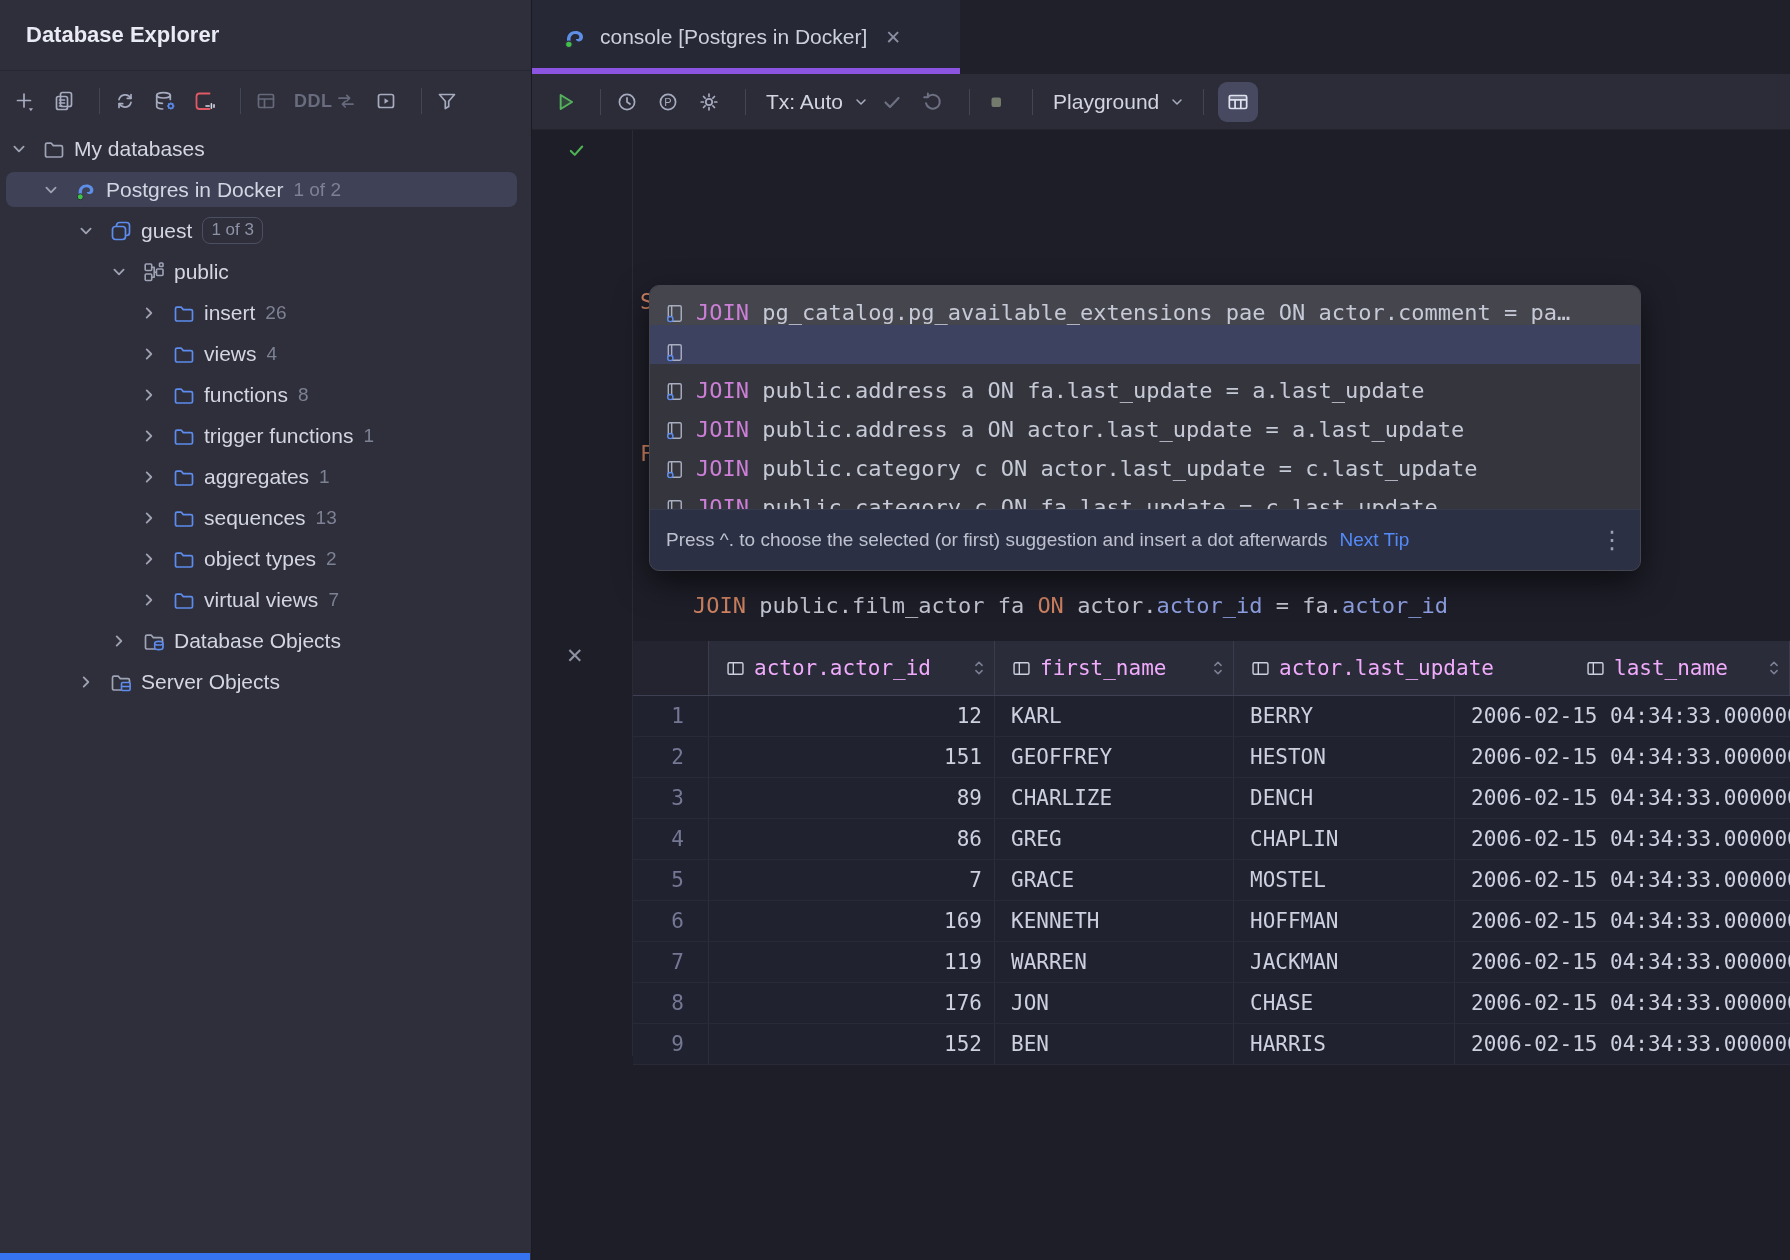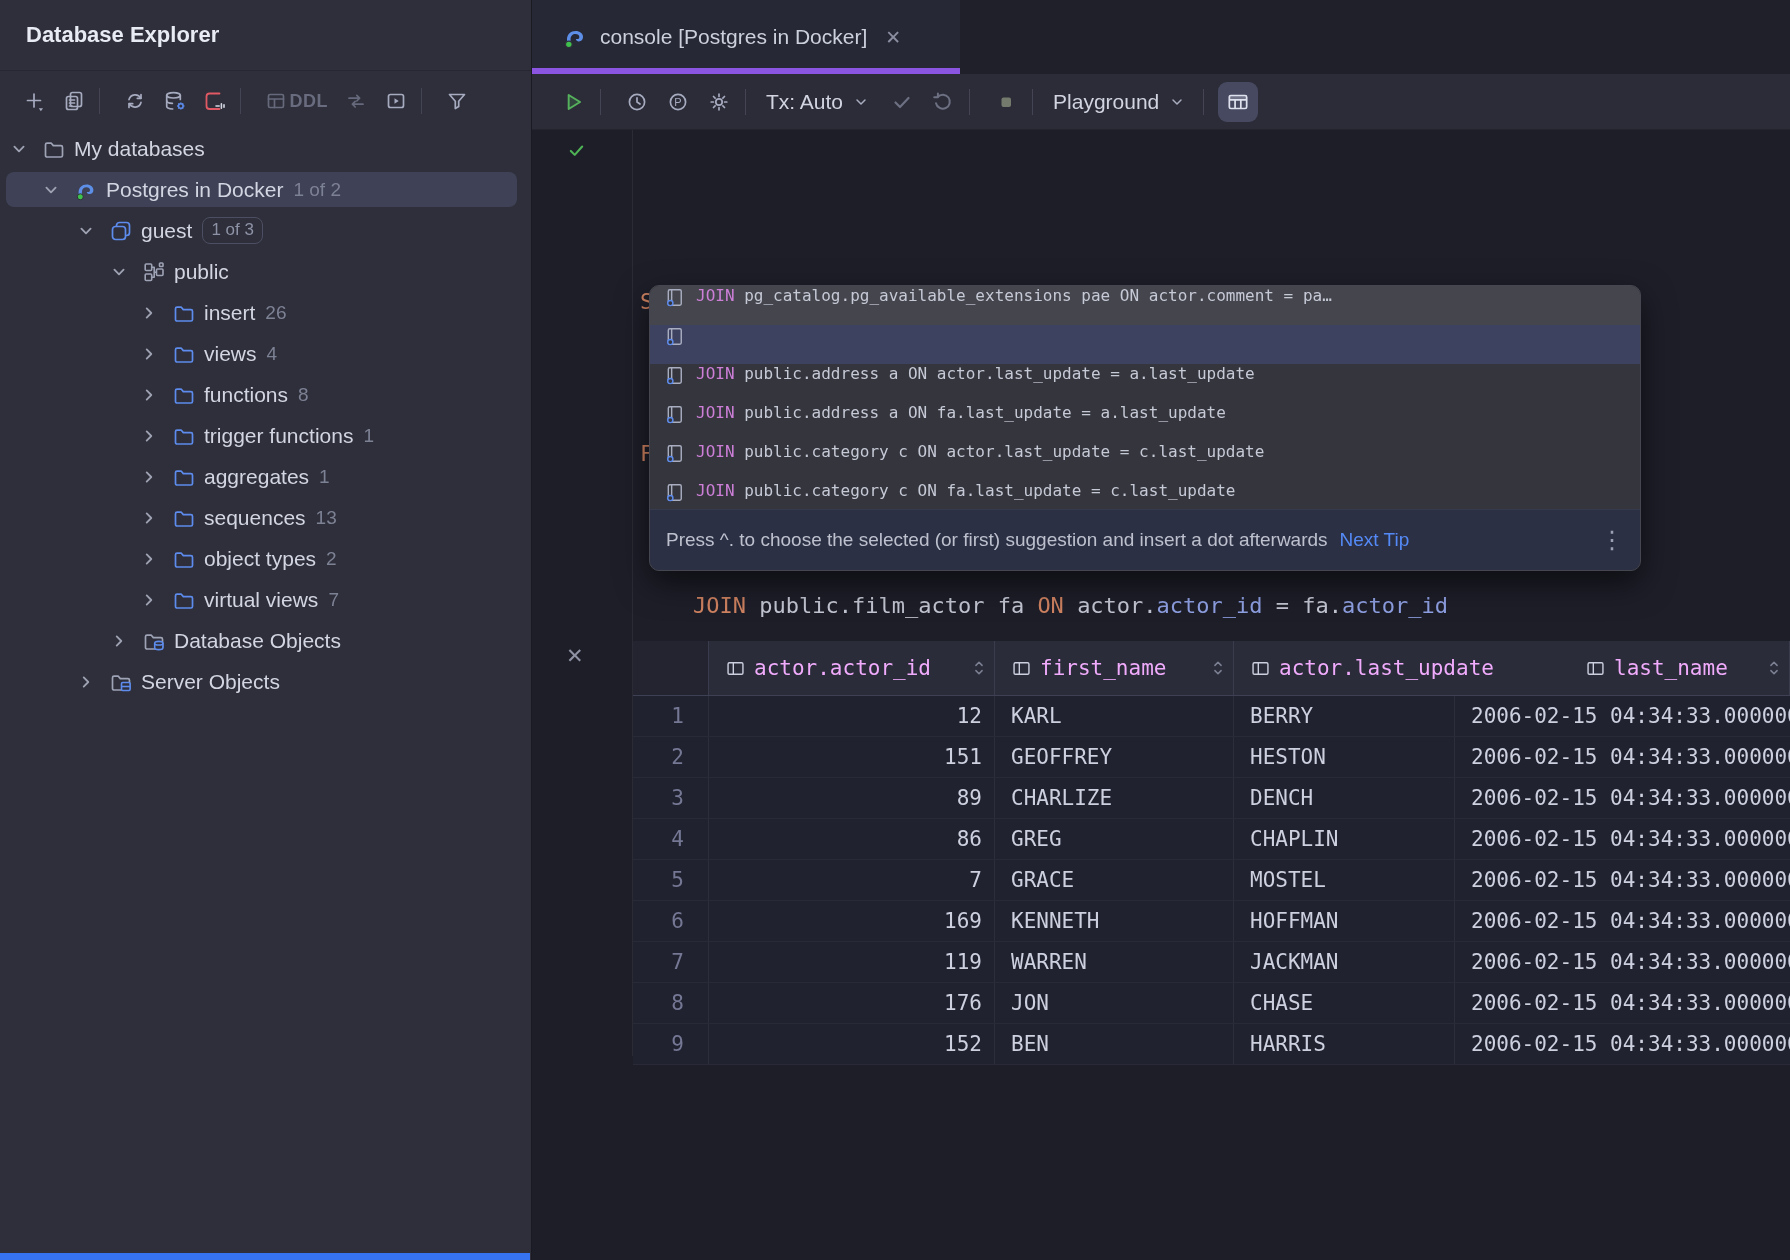--- a/index.html
+++ b/index.html
@@ -6,21 +6,21 @@
   body{position:relative;width:1790px;height:1260px;background:#1d1e28;overflow:hidden;
        font-family:"Liberation Sans",sans-serif;color:#d3d6e2}
   svg{display:block}
   .st{stroke:#a7abc0;fill:none;stroke-width:1.7;stroke-linecap:round;stroke-linejoin:round}
   .muted{stroke:#66697b}
 
   
   #left-panel{position:absolute;left:0;top:0;width:532px;height:1260px;background:#2e2f3a;border-right:1px solid #1a1b22;box-sizing:border-box}
   #lp-header{height:70px;display:flex;align-items:center;padding-left:26px;font-size:22px;font-weight:bold;color:#e9ebf4}
   #lp-toolbar{height:60px;border-top:1px solid #262733;display:flex;align-items:center;gap:6px;padding-left:12px}
-  .tbtn{width:34px;height:34px;display:flex;align-items:center;justify-content:flex-end;border-radius:7px;flex:0 0 auto}
+  .tbtn{width:34px;height:34px;display:flex;align-items:center;justify-content:flex-start;border-radius:7px;flex:0 0 auto}
   .tdiv{width:1px;height:26px;background:#434554;margin:0 7px;flex:0 0 auto}
   .ddl{font-size:18px;font-weight:bold;color:#696c7e;letter-spacing:.5px}
   #lp-tree{padding-top:0}
   .trow{height:35px;display:flex;align-items:center;margin:0 14px 6px 6px;border-radius:8px;font-size:21px;color:#d3d6e2;white-space:nowrap}
   .trow.selected{background:#3f4256}
   .chev{margin-right:12px;flex:0 0 auto}
   .ticon{flex:0 0 auto}
   .tlabel{margin-left:8px}
   .tcount{margin-left:10px;font-size:19px;color:#7d8194}
   .tbadge{margin-left:10px;font-size:17px;color:#8e92a6;border:1px solid #4c4f63;border-radius:8px;padding:1px 8px 2px;line-height:1.25}
@@ -45,21 +45,21 @@
   #gutter-line{position:absolute;left:632px;top:130px;width:1px;height:926px;background:rgba(255,255,255,.06)}
   #run-check{position:absolute;left:566px;top:140px}
   #code{position:absolute;left:640px;top:131px;font-family:"DejaVu Sans Mono",monospace;font-size:22px;line-height:38px;white-space:pre}
   .cline{height:38px}
   .kw{color:#d08361}.star{color:#d2a355}.id{color:#c4c7d3}.col{color:#8fa0e3}
 
   
   #popup{position:absolute;left:649px;top:285px;width:992px;background:#35363d;border:1px solid #45464f;border-radius:10px;
          box-shadow:0 12px 32px rgba(0,0,0,.55);overflow:hidden;box-sizing:border-box;z-index:5}
   #popup-rows{height:234px}
-  .prow{height:39px;display:flex;align-items:flex-start;padding:0 14px;font-family:"DejaVu Sans Mono",monospace;font-size:16px;white-space:nowrap;overflow:hidden}
+  .prow{height:39px;display:flex;align-items:flex-end;padding:0 14px;font-family:"DejaVu Sans Mono",monospace;font-size:22px;white-space:nowrap;overflow:hidden}
   .prow.grey{background:#45464d}
   .prow.sel{background:#3e4261}
   .picon{margin-right:9px;flex:0 0 auto}
   .pkw{color:#cd7fd8}.ptx{color:#c6c9d6}
   #popup-hint{position:relative;margin-top:-11px;height:60px;background:#2c3044;border-top:1px solid rgba(255,255,255,.05);
               display:flex;align-items:center;padding:0 16px;font-size:19px;color:#bdc1ce}
   #hint-link{color:#548af7;margin-left:12px}
   #hint-more{margin-left:auto;font-size:24px;color:#9ca0b2}
 
   
@@ -509,28 +509,28 @@
       <div class="prow sel">
         <svg class="picon" width="23" height="23" viewBox="0 0 24 24">
           <use href="#ic-sugg"></use>
         </svg>
       </div>
 
       <div class="prow">
         <svg class="picon" width="23" height="23" viewBox="0 0 24 24">
           <use href="#ic-sugg"></use>
         </svg>
-        <span><span class="pkw">JOIN </span><span class="ptx">public.address a ON actor.last_update = a.last_update</span></span>
+        <span><span class="pkw">JOIN </span><span class="ptx">public.address a ON fa.last_update = a.last_update</span></span>
       </div>
 
       <div class="prow">
         <svg class="picon" width="23" height="23" viewBox="0 0 24 24">
           <use href="#ic-sugg"></use>
         </svg>
-        <span><span class="pkw">JOIN </span><span class="ptx">public.address a ON fa.last_update = a.last_update</span></span>
+        <span><span class="pkw">JOIN </span><span class="ptx">public.address a ON actor.last_update = a.last_update</span></span>
       </div>
 
       <div class="prow">
         <svg class="picon" width="23" height="23" viewBox="0 0 24 24">
           <use href="#ic-sugg"></use>
         </svg>
         <span><span class="pkw">JOIN </span><span class="ptx">public.category c ON actor.last_update = c.last_update</span></span>
       </div>
 
       <div class="prow">

